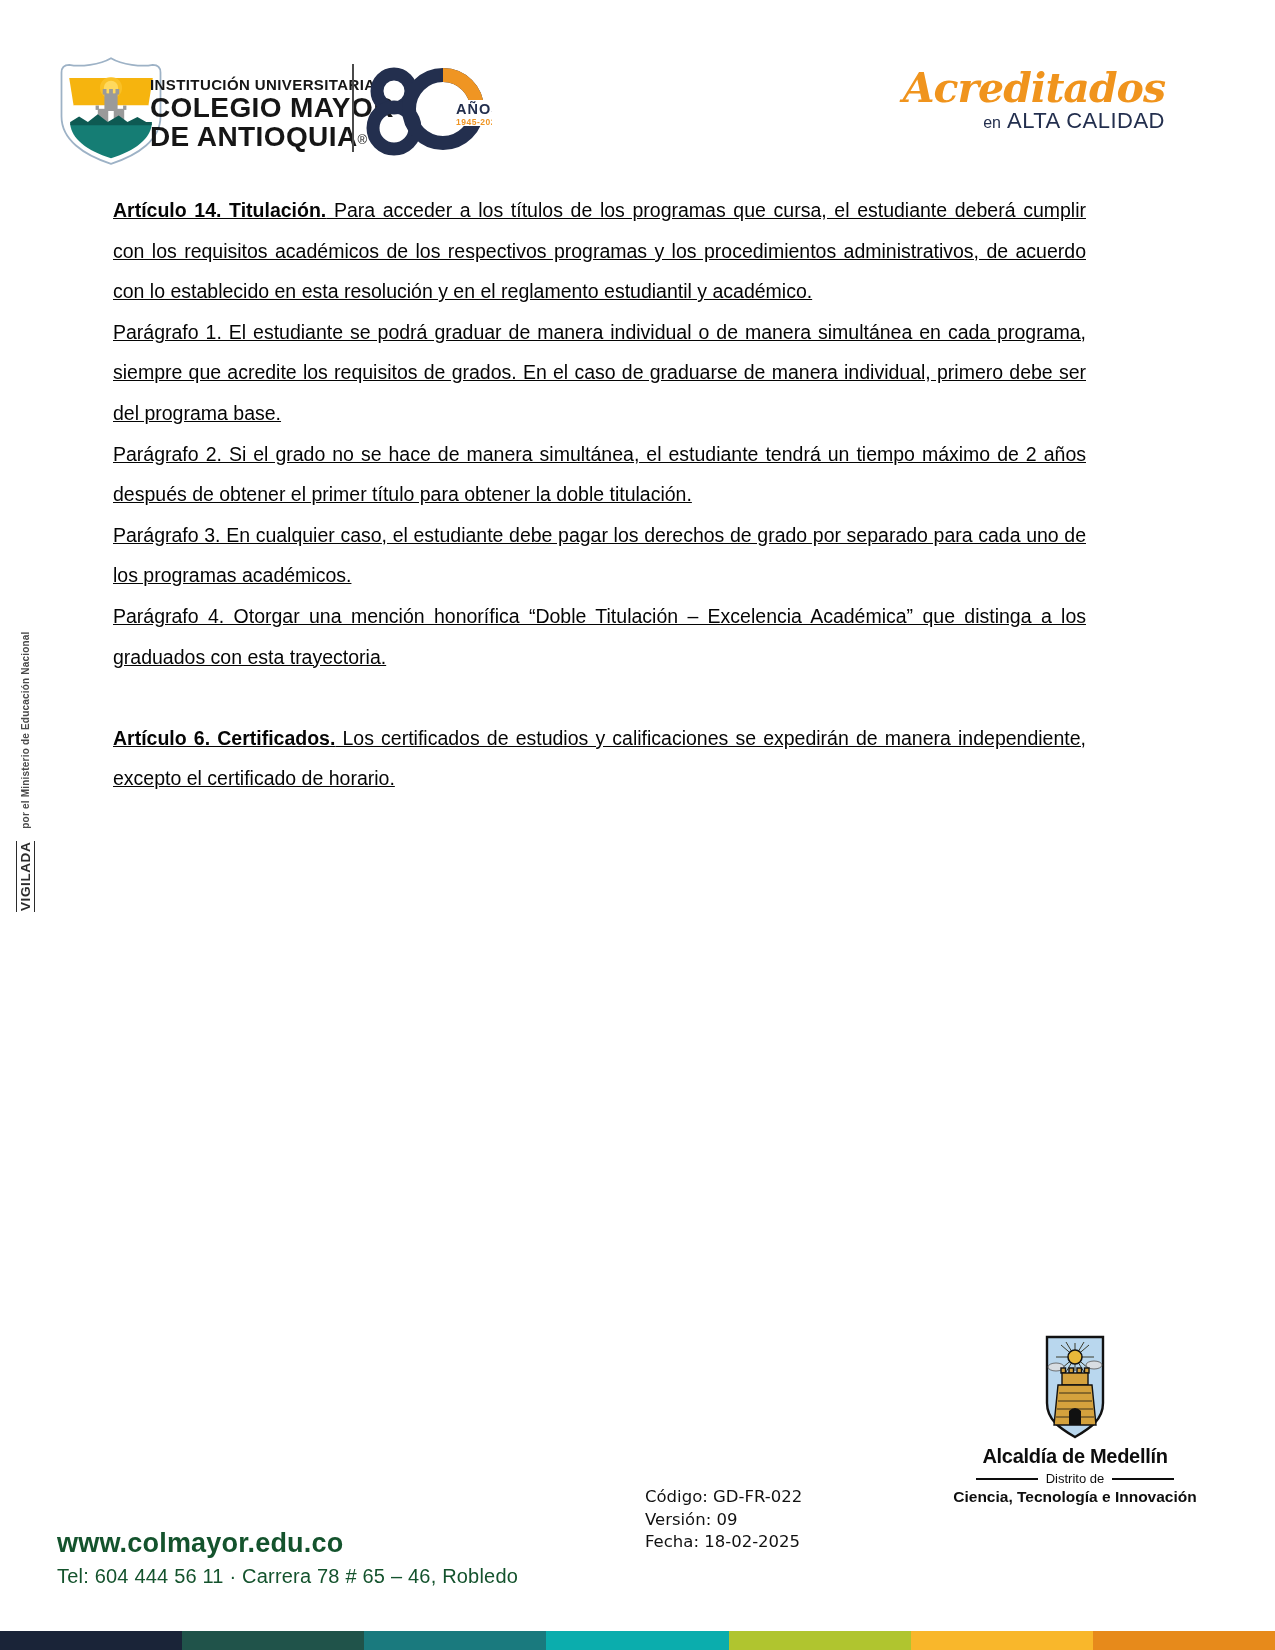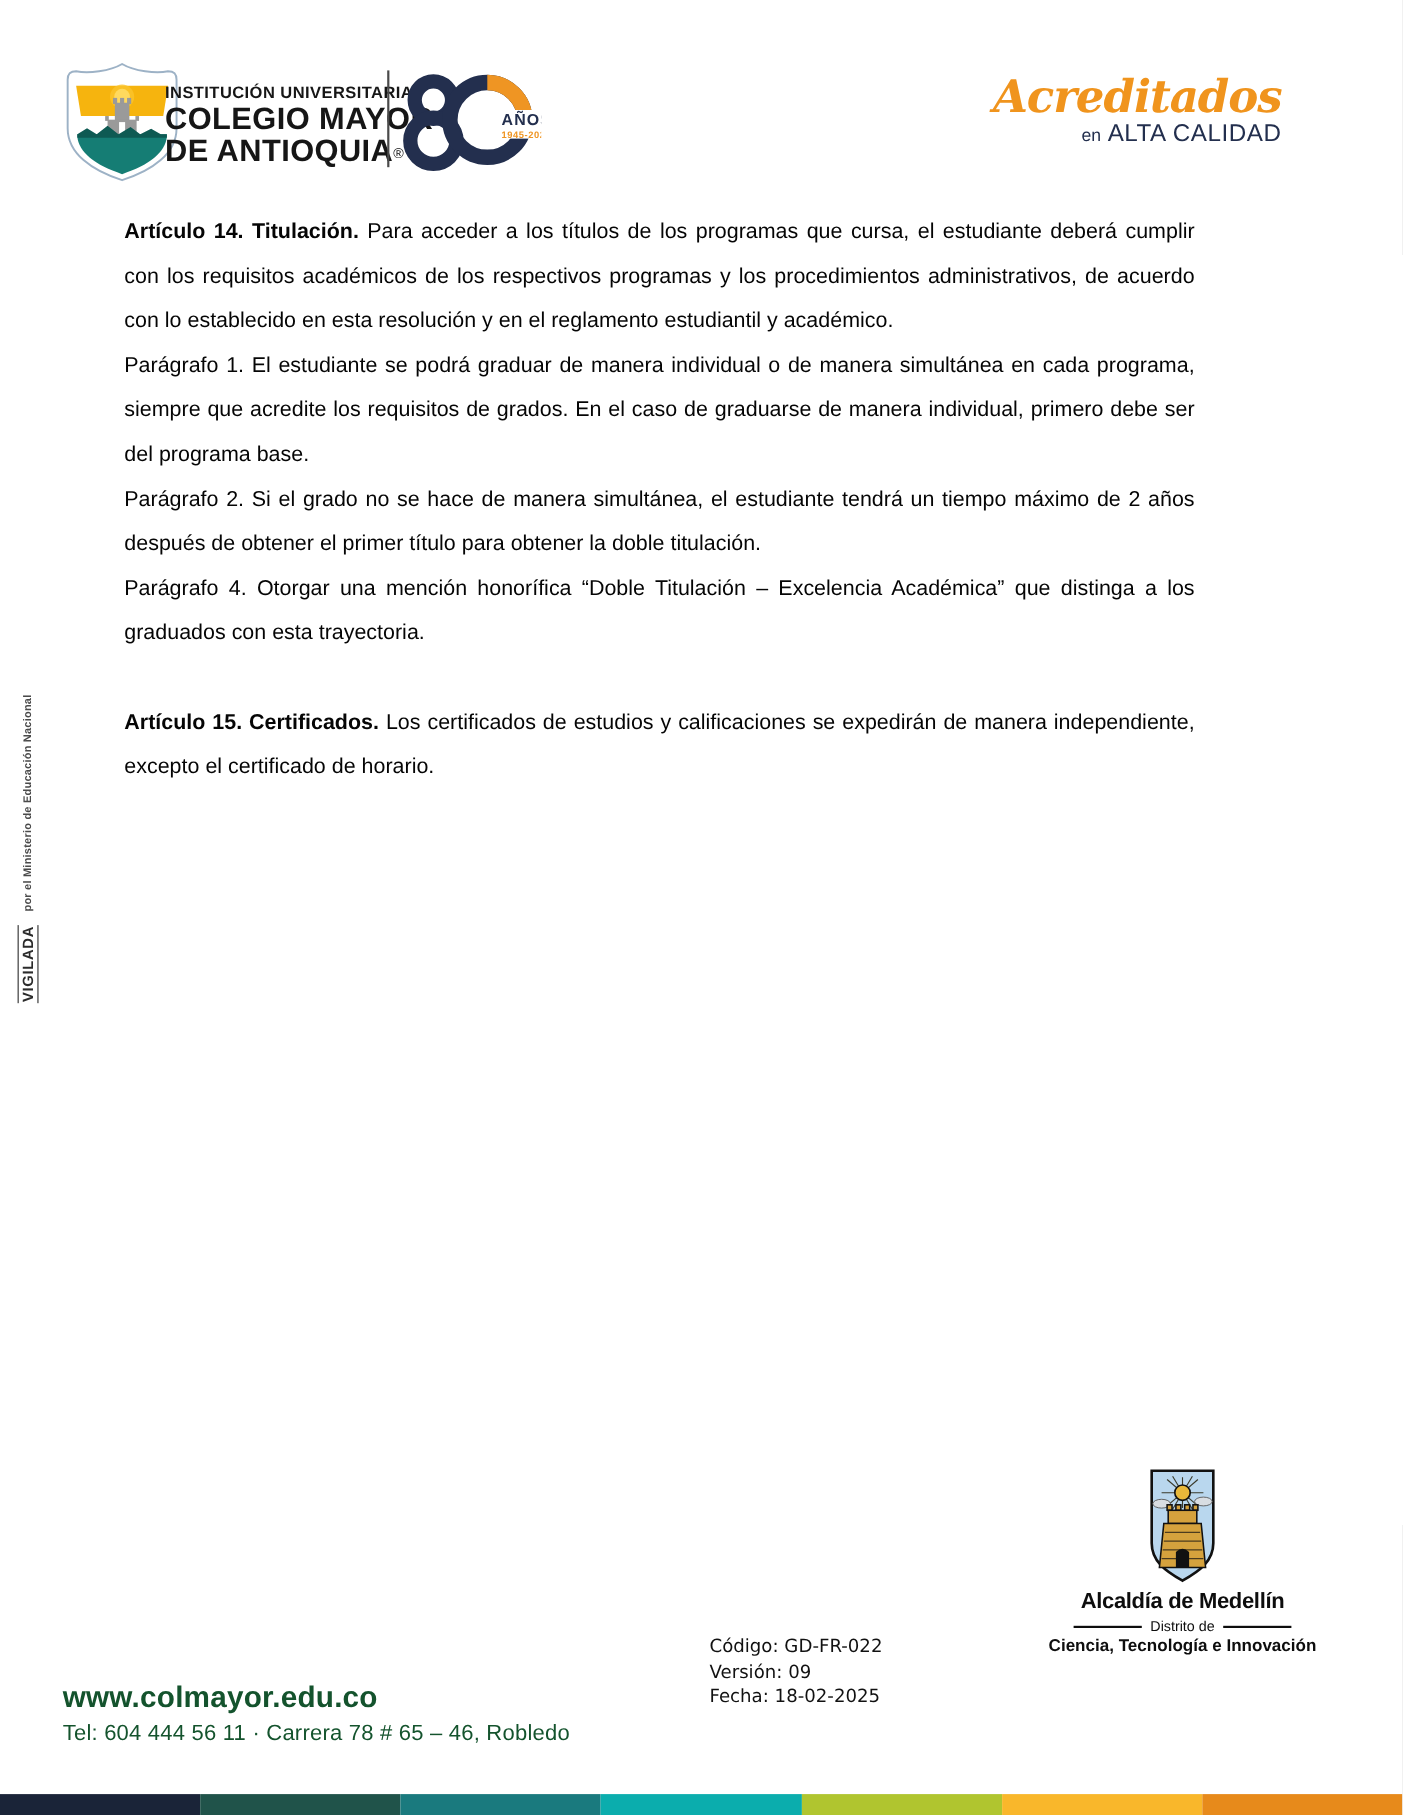--- a/index.html
+++ b/index.html
@@ -25,21 +25,21 @@
   }
   .accred .line2 { margin-top:-2px; color:#232f4e; }
   .accred .line2 .en { font-size:16px; font-weight:normal; margin-right:6px; }
   .accred .line2 .alta { font-size:22px; font-weight:normal; letter-spacing:.5px; }
 
   
   .doc-body {
     position:absolute; left:113px; top:190px; width:973px;
     font-size:19.5px; line-height:40.6px; text-align:justify; color:#050505;
   }
-  .doc-body p { margin:0; }
+  .doc-body p { margin:0;text-decoration:underline; }
   .doc-body p.gap-before { margin-top:40.6px; }
   .doc-body b { font-weight:bold; }
 
   
   .vigilada {
     position:absolute; left:16px; top:912px;
     transform:rotate(-90deg); transform-origin:0 0;
     display:flex; align-items:center; gap:12px; white-space:nowrap;
   }
   .vigilada .vig {
@@ -119,22 +119,23 @@
     <div class="script">Acreditados</div>
     <div class="line2">
       <span class="en">en</span><span class="alta">ALTA CALIDAD</span>
     </div>
   </div>
 
   <div class="doc-body">
     <p><b>Artículo 14. Titulación.</b><span> Para acceder a los títulos de los programas que cursa, el estudiante deberá cumplir con los requisitos académicos de los respectivos programas y los procedimientos administrativos, de acuerdo con lo establecido en esta resolución y en el reglamento estudiantil y académico.</span></p>
     <p><span>Parágrafo 1. El estudiante se podrá graduar de manera individual o de manera simultánea en cada programa, siempre que acredite los requisitos de grados. En el caso de graduarse de manera individual, primero debe ser del programa base.</span></p>
     <p><span>Parágrafo 2. Si el grado no se hace de manera simultánea, el estudiante tendrá un tiempo máximo de 2 años después de obtener el primer título para obtener la doble titulación.</span></p>
+    <p><span>Parágrafo 3. En cualquier caso, el estudiante debe pagar los derechos de grado por separado para cada uno de los programas académicos.</span></p>
     <p><span>Parágrafo 4. Otorgar una mención honorífica “Doble Titulación – Excelencia Académica” que distinga a los graduados con esta trayectoria.</span></p>
-    <p class="gap-before"><b>Artículo 15. Certificados.</b><span> Los certificados de estudios y calificaciones se expedirán de manera independiente, excepto el certificado de horario.</span></p>
+    <p class="gap-before"><b>Artículo 6. Certificados.</b><span> Los certificados de estudios y calificaciones se expedirán de manera independiente, excepto el certificado de horario.</span></p>
   </div>
 
   <div class="vigilada">
     <span class="vig">VIGILADA</span>
     <span class="min">por el Ministerio de Educación Nacional</span>
   </div>
 
   <div class="ft-left">
     <div class="site">www.colmayor.edu.co</div>
     <div class="tel">Tel: 604 444 56 11  ·  Carrera 78 # 65 – 46, Robledo</div>

